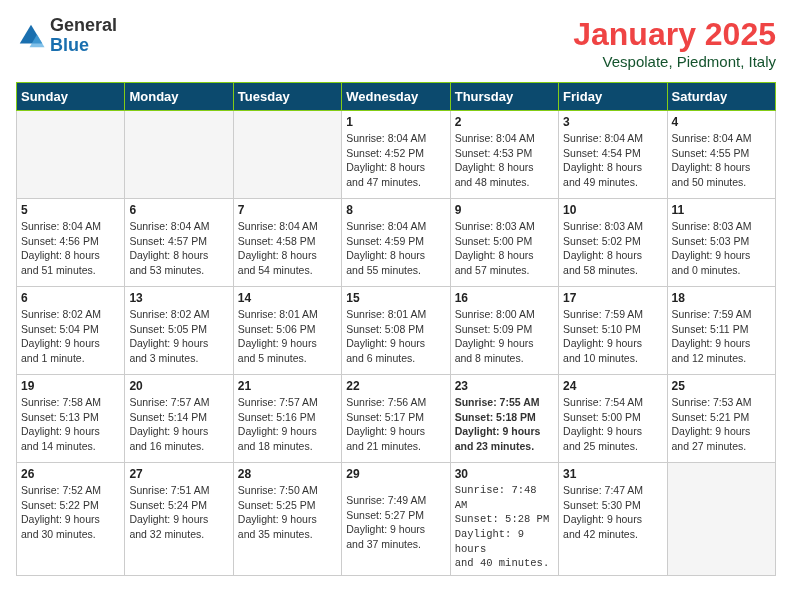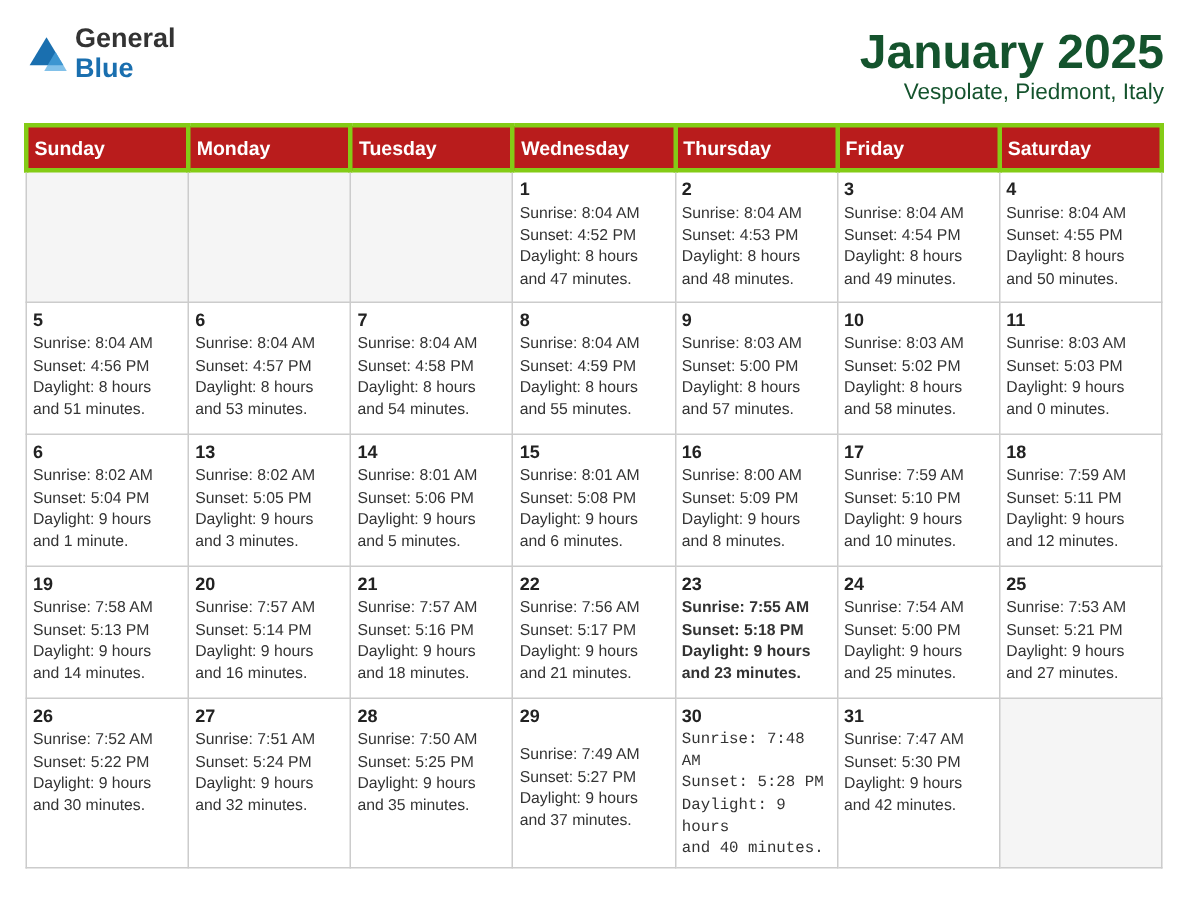--- a/index.html
+++ b/index.html
@@ -39,39 +39,39 @@
       width: 30px;
       height: 30px;
       margin-right: 4px;
     }
     .title-section {
       text-align: right;
     }
     .calendar-title {
       font-size: 32px;
       font-weight: bold;
-      color: #14532d;
+      color: #ef4444;
     }
     .calendar-subtitle {
       font-size: 15px;
       color: #14532d;
     }
     .calendar {
       width: 100%;
       border-collapse: collapse;
       font-size: 11px;
     }
     .calendar th {
-      background: #b91c1c;
+      background: #0c4a6e;
       color: #fff;
       padding: 6px 4px;
       text-align: left;
       font-size: 13px;
       font-weight: bold;
-      border: 3px solid #84cc16;
+      border: 1px solid #84cc16;
     }
     .calendar td {
       border: 1px solid #ccc;
       vertical-align: top;
       padding: 4px;
       width: calc(100% / 7);
       height: 88px;
       background: #fff;
     }
     .calendar td.empty {

